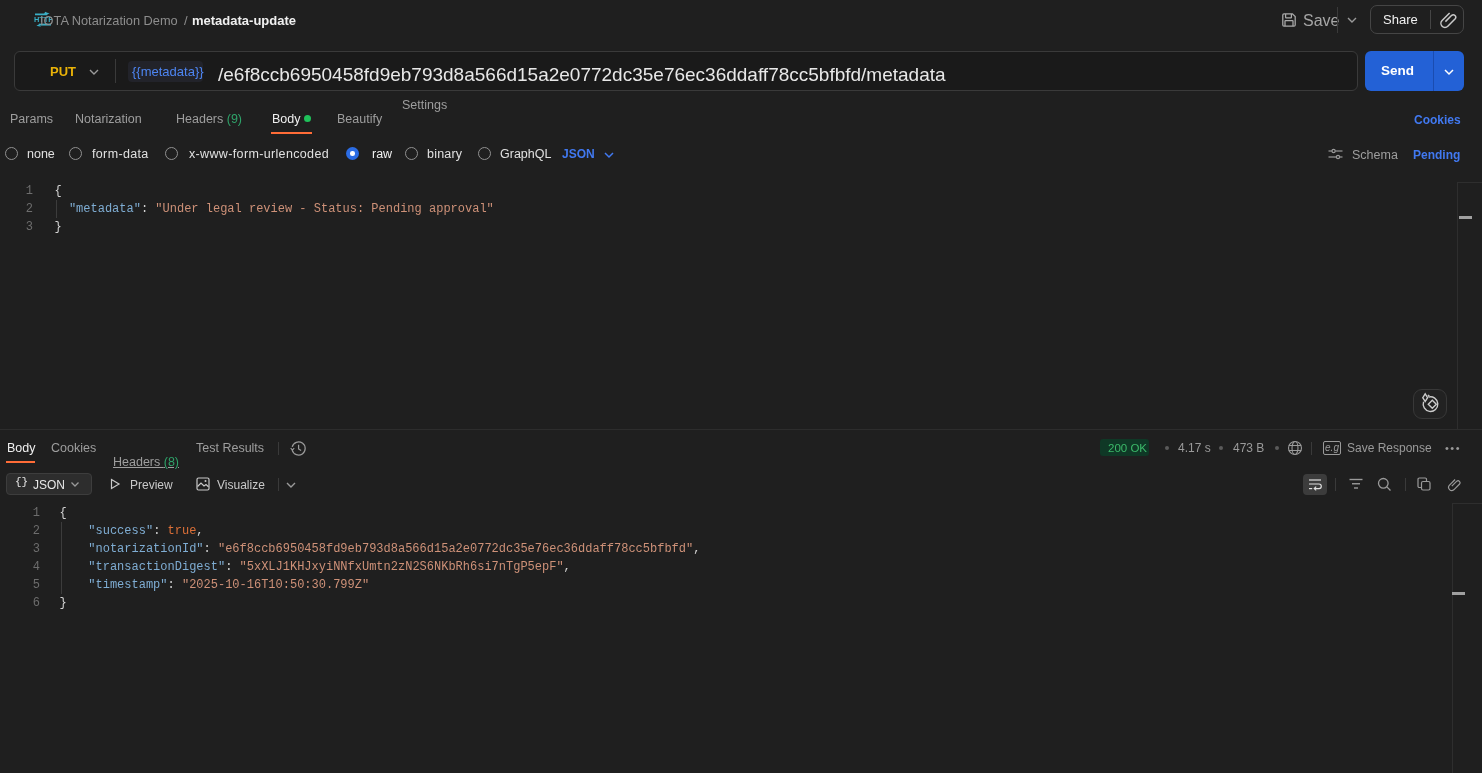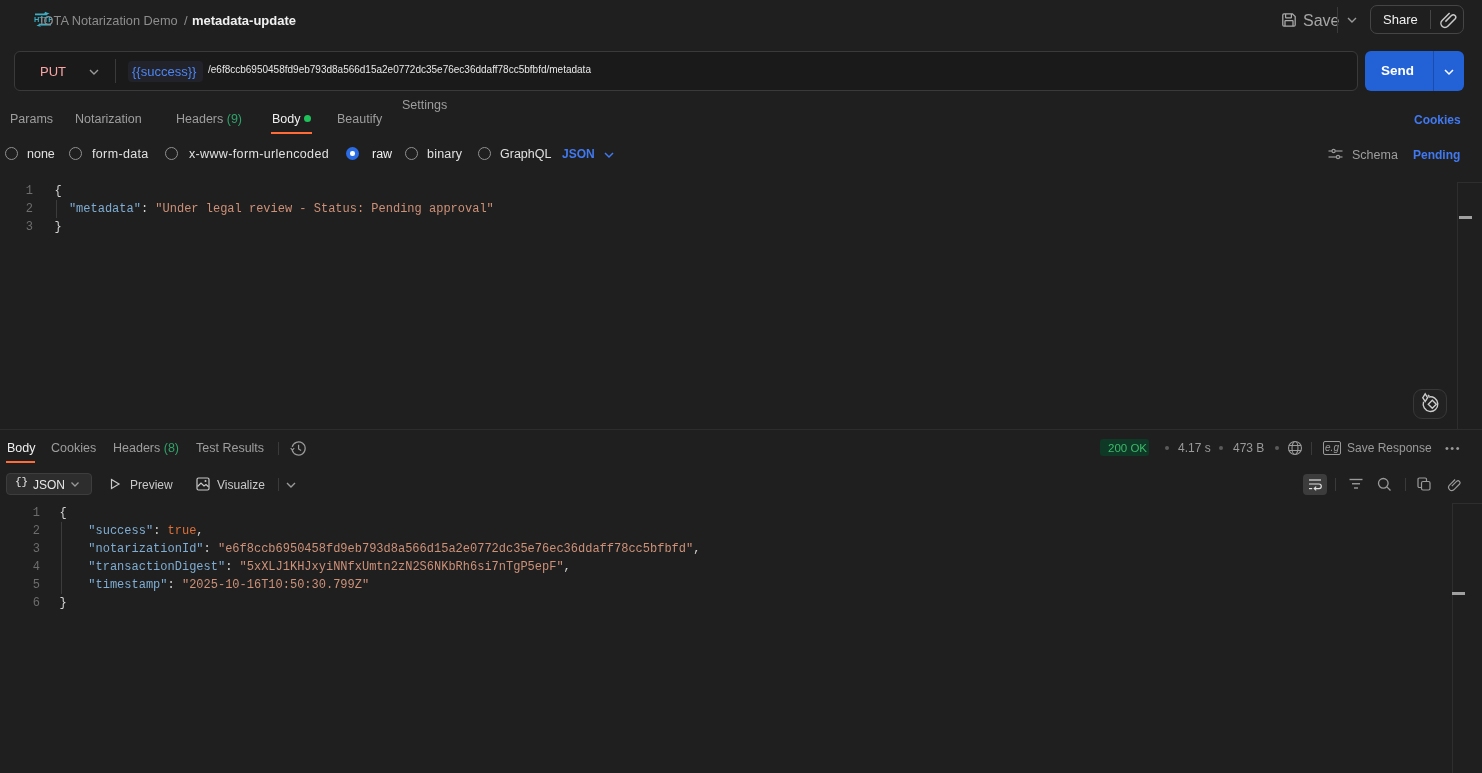--- a/index.html
+++ b/index.html
@@ -52,30 +52,30 @@
     <div class="abs" style="left:12px; top:6px; font-size:13px; color:#f0f0f0;">Share</div>
     <div class="abs" style="left:59px; top:4px; width:1px; height:19px; background:#454545;"></div>
     <div class="abs" style="left:67px; top:4px;">
       <svg width="19" height="19" viewBox="0 0 19 19" fill="none" stroke="#c9c9c9" stroke-width="1.5">
         <path d="M7.4 11.6 L13.7 5.3 a2.5 2.5 0 0 1 3.5 3.5 L9.8 16.2 a4 4 0 0 1 -5.7-5.7 L11.6 3"></path>
       </svg>
     </div>
   </div>
 
   <div class="abs" style="left:14px; top:51px; width:1344px; height:40px; background:#1a1a1a; border:1px solid #3a3a3a; border-radius:6px;"></div>
-  <div class="abs" style="left:40px; top:64px; font-size:13px; font-weight:normal; color:#fca5a5;">PUT</div>
+  <div class="abs" style="left:50px; top:64px; font-size:13px; font-weight:bold; color:#eab308;">PUT</div>
   <div class="abs" style="left:88px; top:68px;">
     <svg width="12" height="8" viewBox="0 0 12 8" fill="none" stroke="#9a9a9a" stroke-width="1.4">
         <path d="M2 2 L6 6 L10 2"></path>
       </svg>
   </div>
   <div class="abs" style="left:115px; top:59px; width:1px; height:24px; background:#3a3a3a;"></div>
   <div class="abs" style="left:128px; top:61px; width:75px; height:21px; background:rgba(140,160,255,0.07); border-radius:4px;"></div>
-  <div class="abs" style="left:132px; top:64px; font-size:13px; color:#4d85f2;">{{success}}</div>
-  <div class="abs" style="left:208px; top:64px; font-size:10px; color:#e8e8e8;">/e6f8ccb6950458fd9eb793d8a566d15a2e0772dc35e76ec36ddaff78cc5bfbfd/metadata</div>
+  <div class="abs" style="left:132px; top:64px; font-size:13px; color:#4d85f2;">{{metadata}}</div>
+  <div class="abs" style="left:218px; top:64px; font-size:19px; color:#e8e8e8;">/e6f8ccb6950458fd9eb793d8a566d15a2e0772dc35e76ec36ddaff78cc5bfbfd/metadata</div>
 
   <div class="abs" style="left:1365px; top:51px; width:99px; height:40px; background:#2361d6; border-radius:6px;"></div>
   <div class="abs" style="left:1433px; top:51px; width:1px; height:40px; background:#1a4cb0;"></div>
   <div class="abs" style="left:1381px; top:63px; font-size:13.5px; font-weight:bold; color:#ffffff;">Send</div>
   <div class="abs" style="left:1443px; top:68px;">
     <svg width="12" height="8" viewBox="0 0 12 8" fill="none" stroke="#ffffff" stroke-width="1.5">
         <path d="M2 2 L6 6 L10 2"></path>
       </svg>
   </div>
 
@@ -144,21 +144,21 @@
       <path d="M13.3 8.2 L17.3 12.2 L13.3 16.2 L9.3 12.2 Z"></path>
       <path d="M15.1 11.4 a1.6 2.2 0 0 1 0 2.1 a2.6 2.6 0 0 0 0 -2.1 z" fill="#cccccc" stroke="none"></path>
     </svg>
   </div>
 
   <div class="abs" style="left:0px; top:429px; width:1482px; height:1px; background:#2d2d2d;"></div>
 
   <div class="abs t12" style="left:7px; top:441px; color:#f0f0f0;">Body</div>
   <div class="abs" style="left:6px; top:461px; width:29px; height:2px; background:#ff6c37;"></div>
   <div class="abs t12 gray" style="left:51px; top:441px;">Cookies</div>
-  <div class="abs t12 gray" style="left:113px; top:441px;">Headers <span style="color:#2fa36a;">(8)</span></div>
+  <div class="abs t12 gray" style="left:113px; top:455px;text-decoration:underline;">Headers <span style="color:#2fa36a;">(8)</span></div>
   <div class="abs t12 gray" style="left:196px; top:441px;">Test Results</div>
   <div class="abs" style="left:278px; top:442px; width:1px; height:13px; background:#3a3a3a;"></div>
   <div class="abs" style="left:290px; top:440px;">
     <svg width="17" height="17" viewBox="0 0 17 17" fill="none" stroke="#9a9a9a" stroke-width="1.25">
       <path d="M2.2 6.8 A6.6 6.6 0 1 1 2.2 10.2"></path>
       <path d="M0.7 8.0 L2.35 10.1 L4.2 8.15" stroke-width="1.15"></path>
       <path d="M8.6 4.7 V8.9 L11.1 10.6"></path>
     </svg>
   </div>
 

